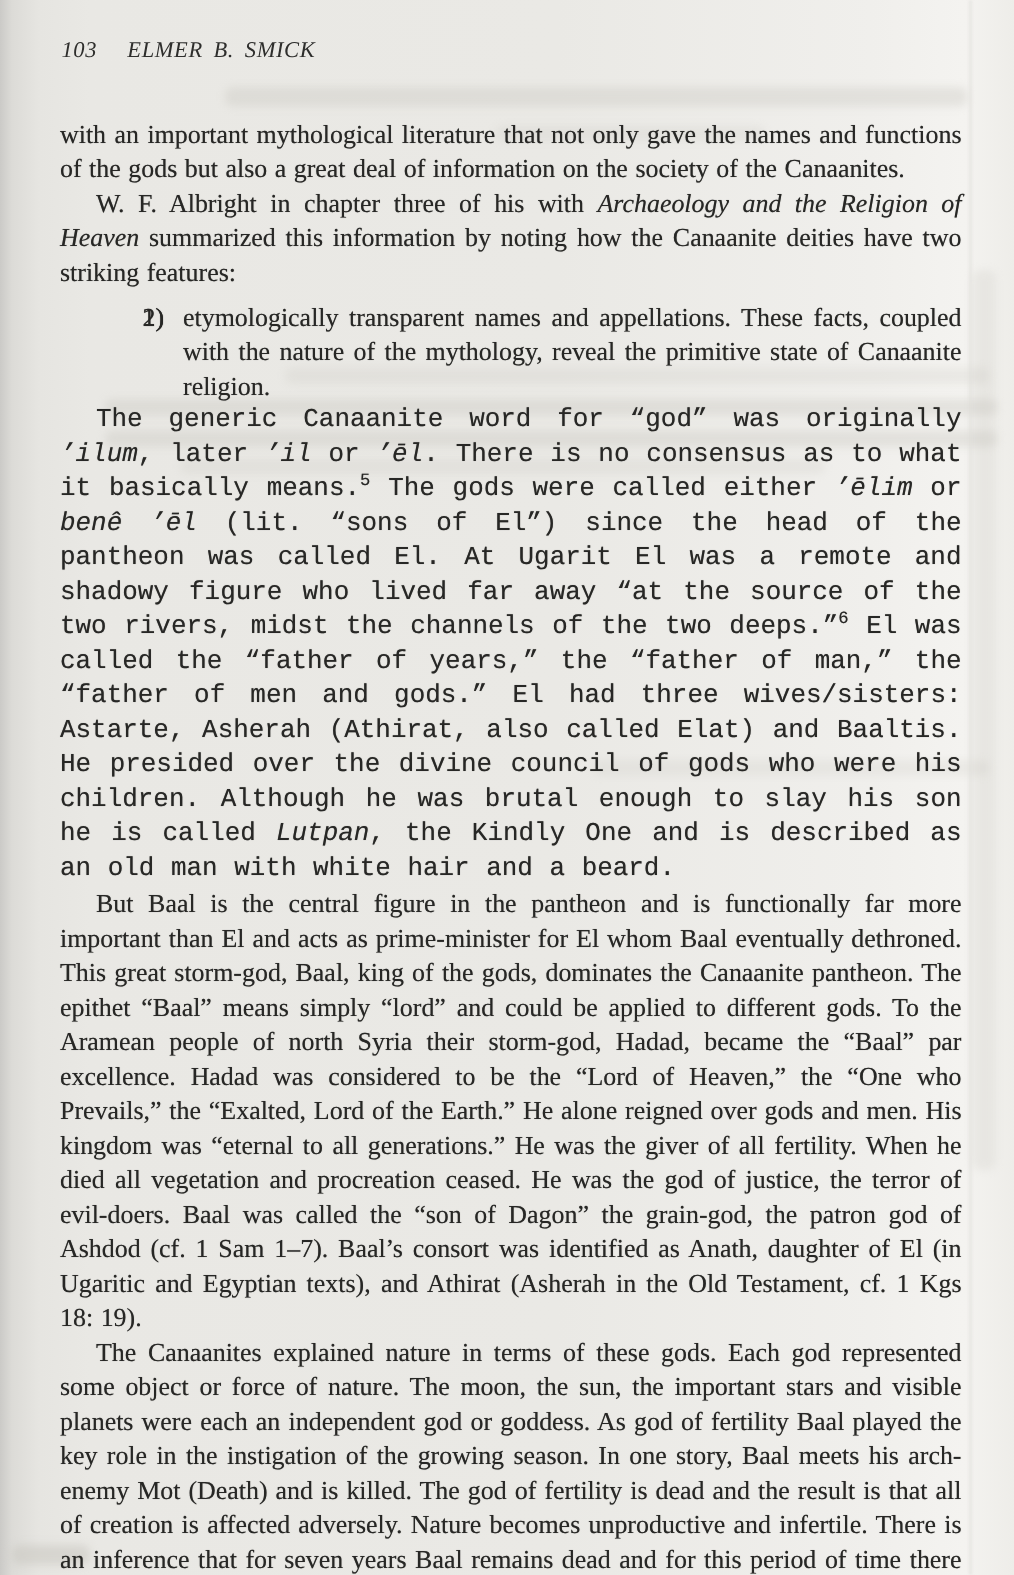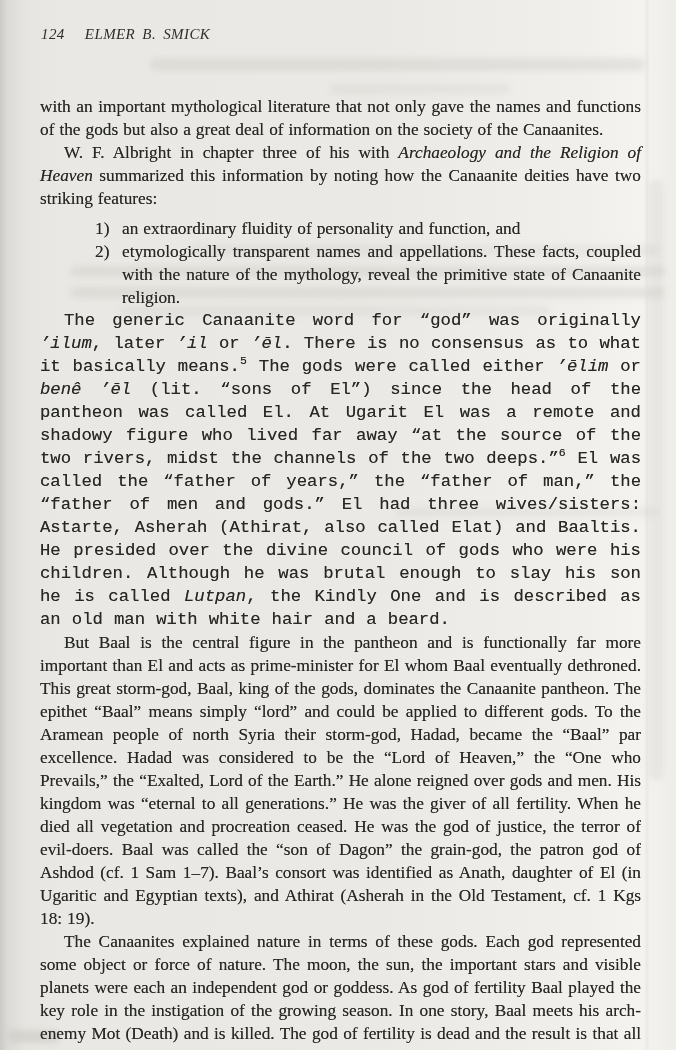--- a/index.html
+++ b/index.html
@@ -27,21 +27,21 @@
 
   .body-col {
     position:absolute; top:78px; left:40px; width:601px;
     font-size:17.3px; line-height:23px;
     text-align:justify;
     text-shadow:0 0 0.5px rgba(40,40,38,.6);
     word-spacing:0.04em;
   }
   .body-col p { margin:0; }
   p.para { text-indent:24px; }
-  p.no-indent { text-indent:0;margin-top:17px; }
+  p.no-indent { text-indent:0; }
   .gap-before { margin-top:21px;font-family:Liberation Mono, monospace; }
 
   .list-block { margin:7px 0 0 0; }
   .list-item { position:relative; margin-left:82px; text-align:justify; }
   .list-marker { position:absolute; left:-27px; top:0; }
 
   .it { font-style:italic; }
   sup { font-size:11.5px; line-height:0; vertical-align:super; letter-spacing:0; }
 
   
@@ -71,29 +71,29 @@
   <div class="smudge light" style="left:190px; top:245px; width:470px; height:11px;"></div>
   <div class="smudge" style="left:70px;  top:266px; width:595px; height:11px;"></div>
   <div class="smudge" style="left:70px;  top:287px; width:595px; height:11px;"></div>
   <div class="smudge light" style="left:120px; top:306px; width:430px; height:10px;"></div>
   <div class="smudge light" style="left:395px; top:507px; width:265px; height:10px;"></div>
   <div class="smudge light" style="left:648px; top:180px; width:16px;  height:600px;"></div>
   <div class="smudge dark" style="left:8px;   top:1030px; width:52px; height:13px;"></div>
   <div class="edge-line" style="left:646px;"></div>
 
   <div class="running-head">
-    <span class="pagenum">124</span>
+    <span class="pagenum">103</span>
     <span class="author">ELMER B. SMICK</span>
   </div>
 
   <div class="body-col">
       <p class="para no-indent"><span>with an important mythological literature that not only gave the names and functions of the gods but also a great deal of information on the society of the Canaanites.</span></p>
       <p class="para"><span>W. F. Albright in chapter three of his with </span><span class="it">Archaeology and the Religion of Heaven</span><span> summarized this information by noting how the Canaanite deities have two striking features:</span></p>
       <div class="list-block">
-        <div class="list-item"><span class="list-marker">1)</span><span>an extraordinary fluidity of personality and function, and</span></div>
+        <div class="list-item"><span class="list-marker">1)</span></div>
         <div class="list-item"><span class="list-marker">2)</span><span>etymologically transparent names and appellations. These facts, coupled with the nature of the mythology, reveal the primitive state of Canaanite religion.</span></div>
       </div>
       <p class="para gap-before"><span>The generic Canaanite word for “god” was originally </span><span class="it">’ilum</span><span>, later </span><span class="it">’il</span><span> or </span><span class="it">’ēl</span><span>. There is no consensus as to what it basically means.</span><sup>5</sup><span> The gods were called either </span><span class="it">’ēlim</span><span> or </span><span class="it">benê ’ēl</span><span> (lit. “sons of El”) since the head of the pantheon was called El. At Ugarit El was a remote and shadowy figure who lived far away “at the source of the two rivers, midst the channels of the two deeps.”</span><sup>6</sup><span> El was called the “father of years,” the “father of man,” the “father of men and gods.” El had three wives/sisters: Astarte, Asherah (Athirat, also called Elat) and Baaltis. He presided over the divine council of gods who were his children. Although he was brutal enough to slay his son he is called </span><span class="it">Lutpan</span><span>, the Kindly One and is described as an old man with white hair and a beard.</span></p>
       <p class="para"><span>But Baal is the central figure in the pantheon and is functionally far more important than El and acts as prime-minister for El whom Baal eventually dethroned. This great storm-god, Baal, king of the gods, dominates the Canaanite pantheon. The epithet “Baal” means simply “lord” and could be applied to different gods. To the Aramean people of north Syria their storm-god, Hadad, became the “Baal” par excellence. Hadad was considered to be the “Lord of Heaven,” the “One who Prevails,” the “Exalted, Lord of the Earth.” He alone reigned over gods and men. His kingdom was “eternal to all generations.” He was the giver of all fertility. When he died all vegetation and procreation ceased. He was the god of justice, the terror of evil-doers. Baal was called the “son of Dagon” the grain-god, the patron god of Ashdod (cf. 1 Sam 1–7). Baal’s consort was identified as Anath, daughter of El (in Ugaritic and Egyptian texts), and Athirat (Asherah in the Old Testament, cf. 1 Kgs 18: 19).</span></p>
       <p class="para"><span>The Canaanites explained nature in terms of these gods. Each god represented some object or force of nature. The moon, the sun, the important stars and visible planets were each an independent god or goddess. As god of fertility Baal played the key role in the instigation of the growing season. In one story, Baal meets his arch-enemy Mot (Death) and is killed. The god of fertility is dead and the result is that all of creation is affected adversely. Nature becomes unproductive and infertile. There is an inference that for seven years Baal remains dead and for this period of time there is famine and drought. Baal’s mistress, who is also his sister-consort, Anath, seeks to avenge the death of Baal. Anath searches out Mot and the scene that follows is depicted as one of the most violent in all of mythological writings. The story reads:</span></p>
     </div>
 
 </div>
 
 </body></html>

